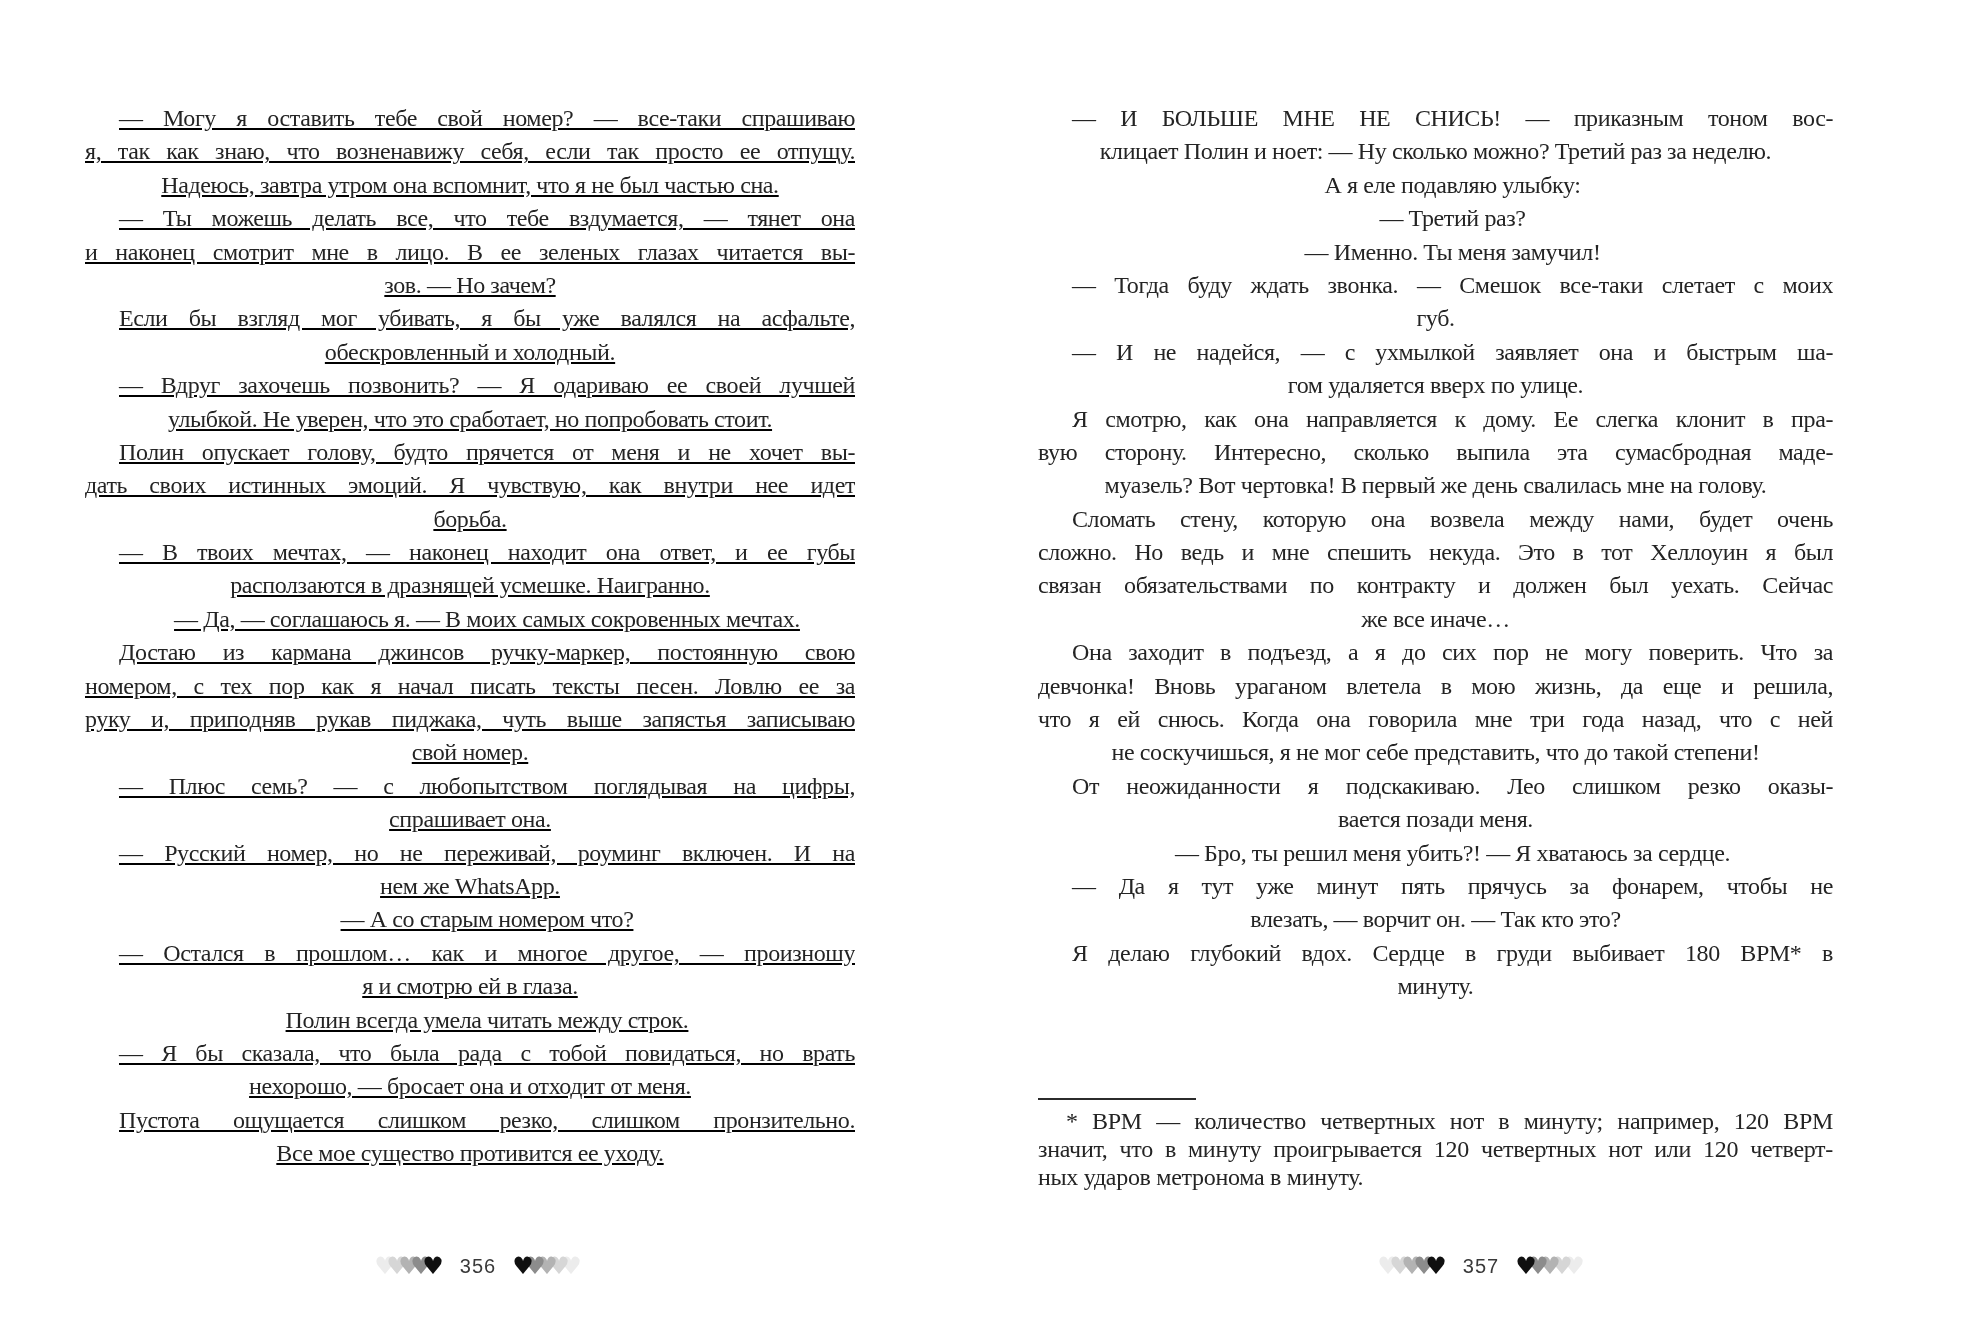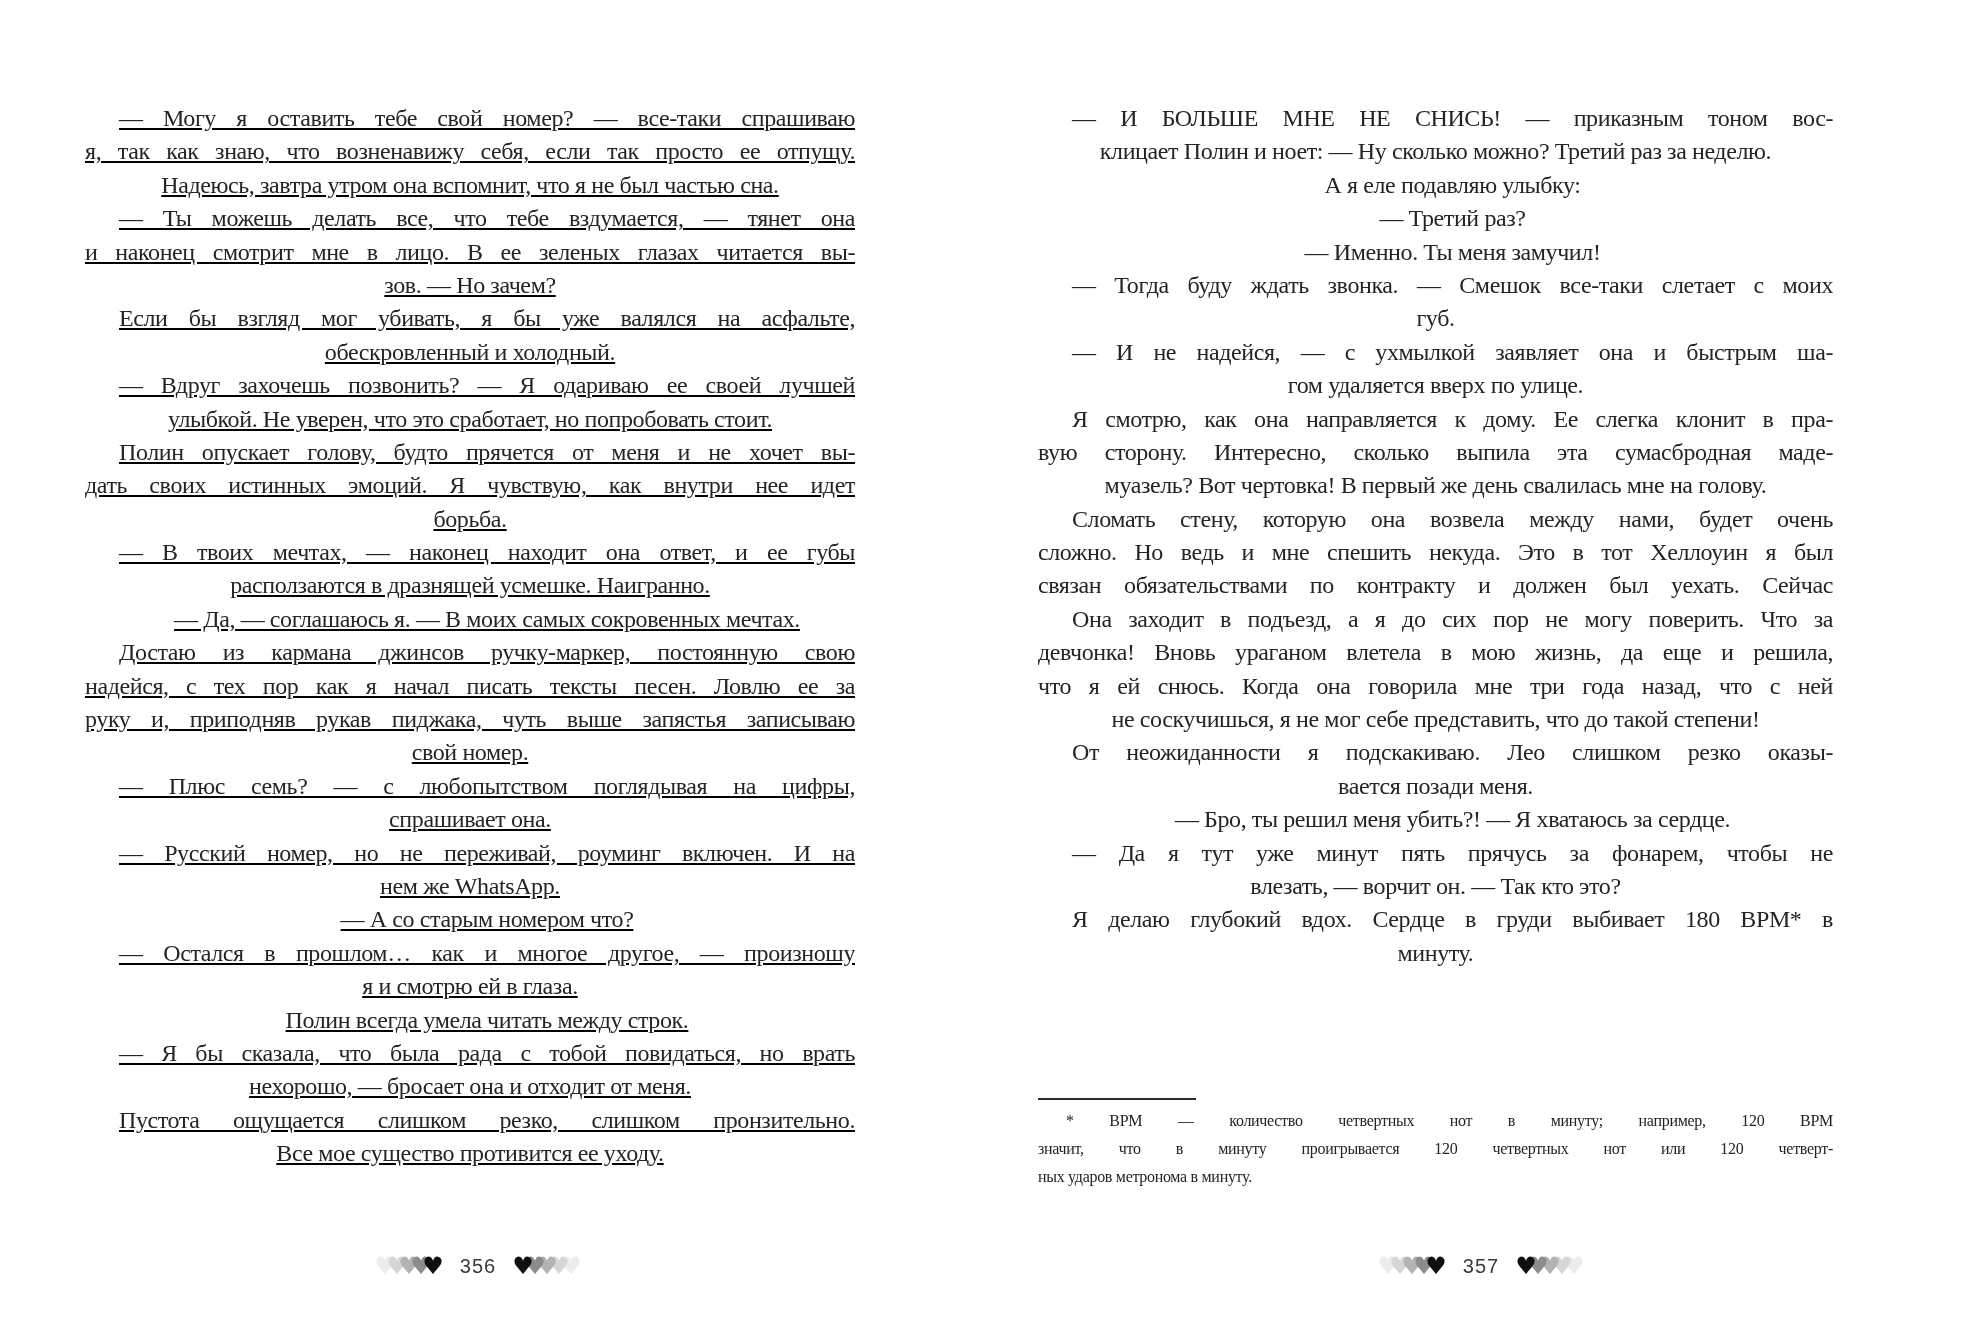--- a/index.html
+++ b/index.html
@@ -17,21 +17,21 @@
     display:block;height:33.4px;line-height:33.4px;
     font-size:24px;color:#242424;letter-spacing:-0.4px;
     overflow:hidden;white-space:normal;text-align:center;
   }
   .line.j{text-align:justify;text-align-last:justify;}
   .line.i{text-indent:34px;}
   .footnote{position:absolute;left:0;top:996px;width:100%;}
   .fn-rule{width:158px;border-top:2px solid #2b2b2b;margin-bottom:7px;}
   .fn-line{
     display:block;height:28px;line-height:28px;
-    font-size:16px;color:#242424;letter-spacing:-0.3px;
+    font-size:24px;color:#242424;letter-spacing:-0.3px;
     overflow:hidden;text-align:left;
   }
   .fn-line.j{text-align:justify;text-align-last:justify;}
   .fn-line.i{text-indent:28px;}
   .page-footer{
     position:absolute;top:1246px;height:40px;
     display:flex;align-items:center;gap:16px;
     transform:translateX(-50%);
   }
   .footer-left{left:478px;}
@@ -64,21 +64,21 @@
         <div class="line">обескровленный и холодный.</div>
         <div class="line j i">— Вдруг захочешь позвонить? — Я одариваю ее своей лучшей</div>
         <div class="line">улыбкой. Не уверен, что это сработает, но попробовать стоит.</div>
         <div class="line j i">Полин опускает голову, будто прячется от меня и не хочет вы-</div>
         <div class="line j">дать своих истинных эмоций. Я чувствую, как внутри нее идет</div>
         <div class="line">борьба.</div>
         <div class="line j i">— В твоих мечтах, — наконец находит она ответ, и ее губы</div>
         <div class="line">расползаются в дразнящей усмешке. Наигранно.</div>
         <div class="line i">— Да, — соглашаюсь я. — В моих самых сокровенных мечтах.</div>
         <div class="line j i">Достаю из кармана джинсов ручку-маркер, постоянную свою</div>
-        <div class="line j">надейся, с тех пор как я начал писать тексты песен. Ловлю ее за</div>
+        <div class="line j">номером, с тех пор как я начал писать тексты песен. Ловлю ее за</div>
         <div class="line j">руку и, приподняв рукав пиджака, чуть выше запястья записываю</div>
         <div class="line">свой номер.</div>
         <div class="line j i">— Плюс семь? — с любопытством поглядывая на цифры,</div>
         <div class="line">спрашивает она.</div>
         <div class="line j i">— Русский номер, но не переживай, роуминг включен. И на</div>
         <div class="line">нем же WhatsApp.</div>
         <div class="line i">— А со старым номером что?</div>
         <div class="line j i">— Остался в прошлом… как и многое другое, — произношу</div>
         <div class="line">я и смотрю ей в глаза.</div>
         <div class="line i">Полин всегда умела читать между строк.</div>
@@ -99,20 +99,21 @@
         <div class="line j i">— Тогда буду ждать звонка. — Смешок все-таки слетает с моих</div>
         <div class="line">губ.</div>
         <div class="line j i">— И не надейся, — с ухмылкой заявляет она и быстрым ша-</div>
         <div class="line">гом удаляется вверх по улице.</div>
         <div class="line j i">Я смотрю, как она направляется к дому. Ее слегка клонит в пра-</div>
         <div class="line j">вую сторону. Интересно, сколько выпила эта сумасбродная маде-</div>
         <div class="line">муазель? Вот чертовка! В первый же день свалилась мне на голову.</div>
         <div class="line j i">Сломать стену, которую она возвела между нами, будет очень</div>
         <div class="line j">сложно. Но ведь и мне спешить некуда. Это в тот Хеллоуин я был</div>
         <div class="line j">связан обязательствами по контракту и должен был уехать. Сейчас</div>
+        <div class="line">же все иначе…</div>
         <div class="line j i">Она заходит в подъезд, а я до сих пор не могу поверить. Что за</div>
         <div class="line j">девчонка! Вновь ураганом влетела в мою жизнь, да еще и решила,</div>
         <div class="line j">что я ей снюсь. Когда она говорила мне три года назад, что с ней</div>
         <div class="line">не соскучишься, я не мог себе представить, что до такой степени!</div>
         <div class="line j i">От неожиданности я подскакиваю. Лео слишком резко оказы-</div>
         <div class="line">вается позади меня.</div>
         <div class="line i">— Бро, ты решил меня убить?! — Я хватаюсь за сердце.</div>
         <div class="line j i">— Да я тут уже минут пять прячусь за фонарем, чтобы не</div>
         <div class="line">влезать, — ворчит он. — Так кто это?</div>
         <div class="line j i">Я делаю глубокий вдох. Сердце в груди выбивает 180 BPM* в</div>

